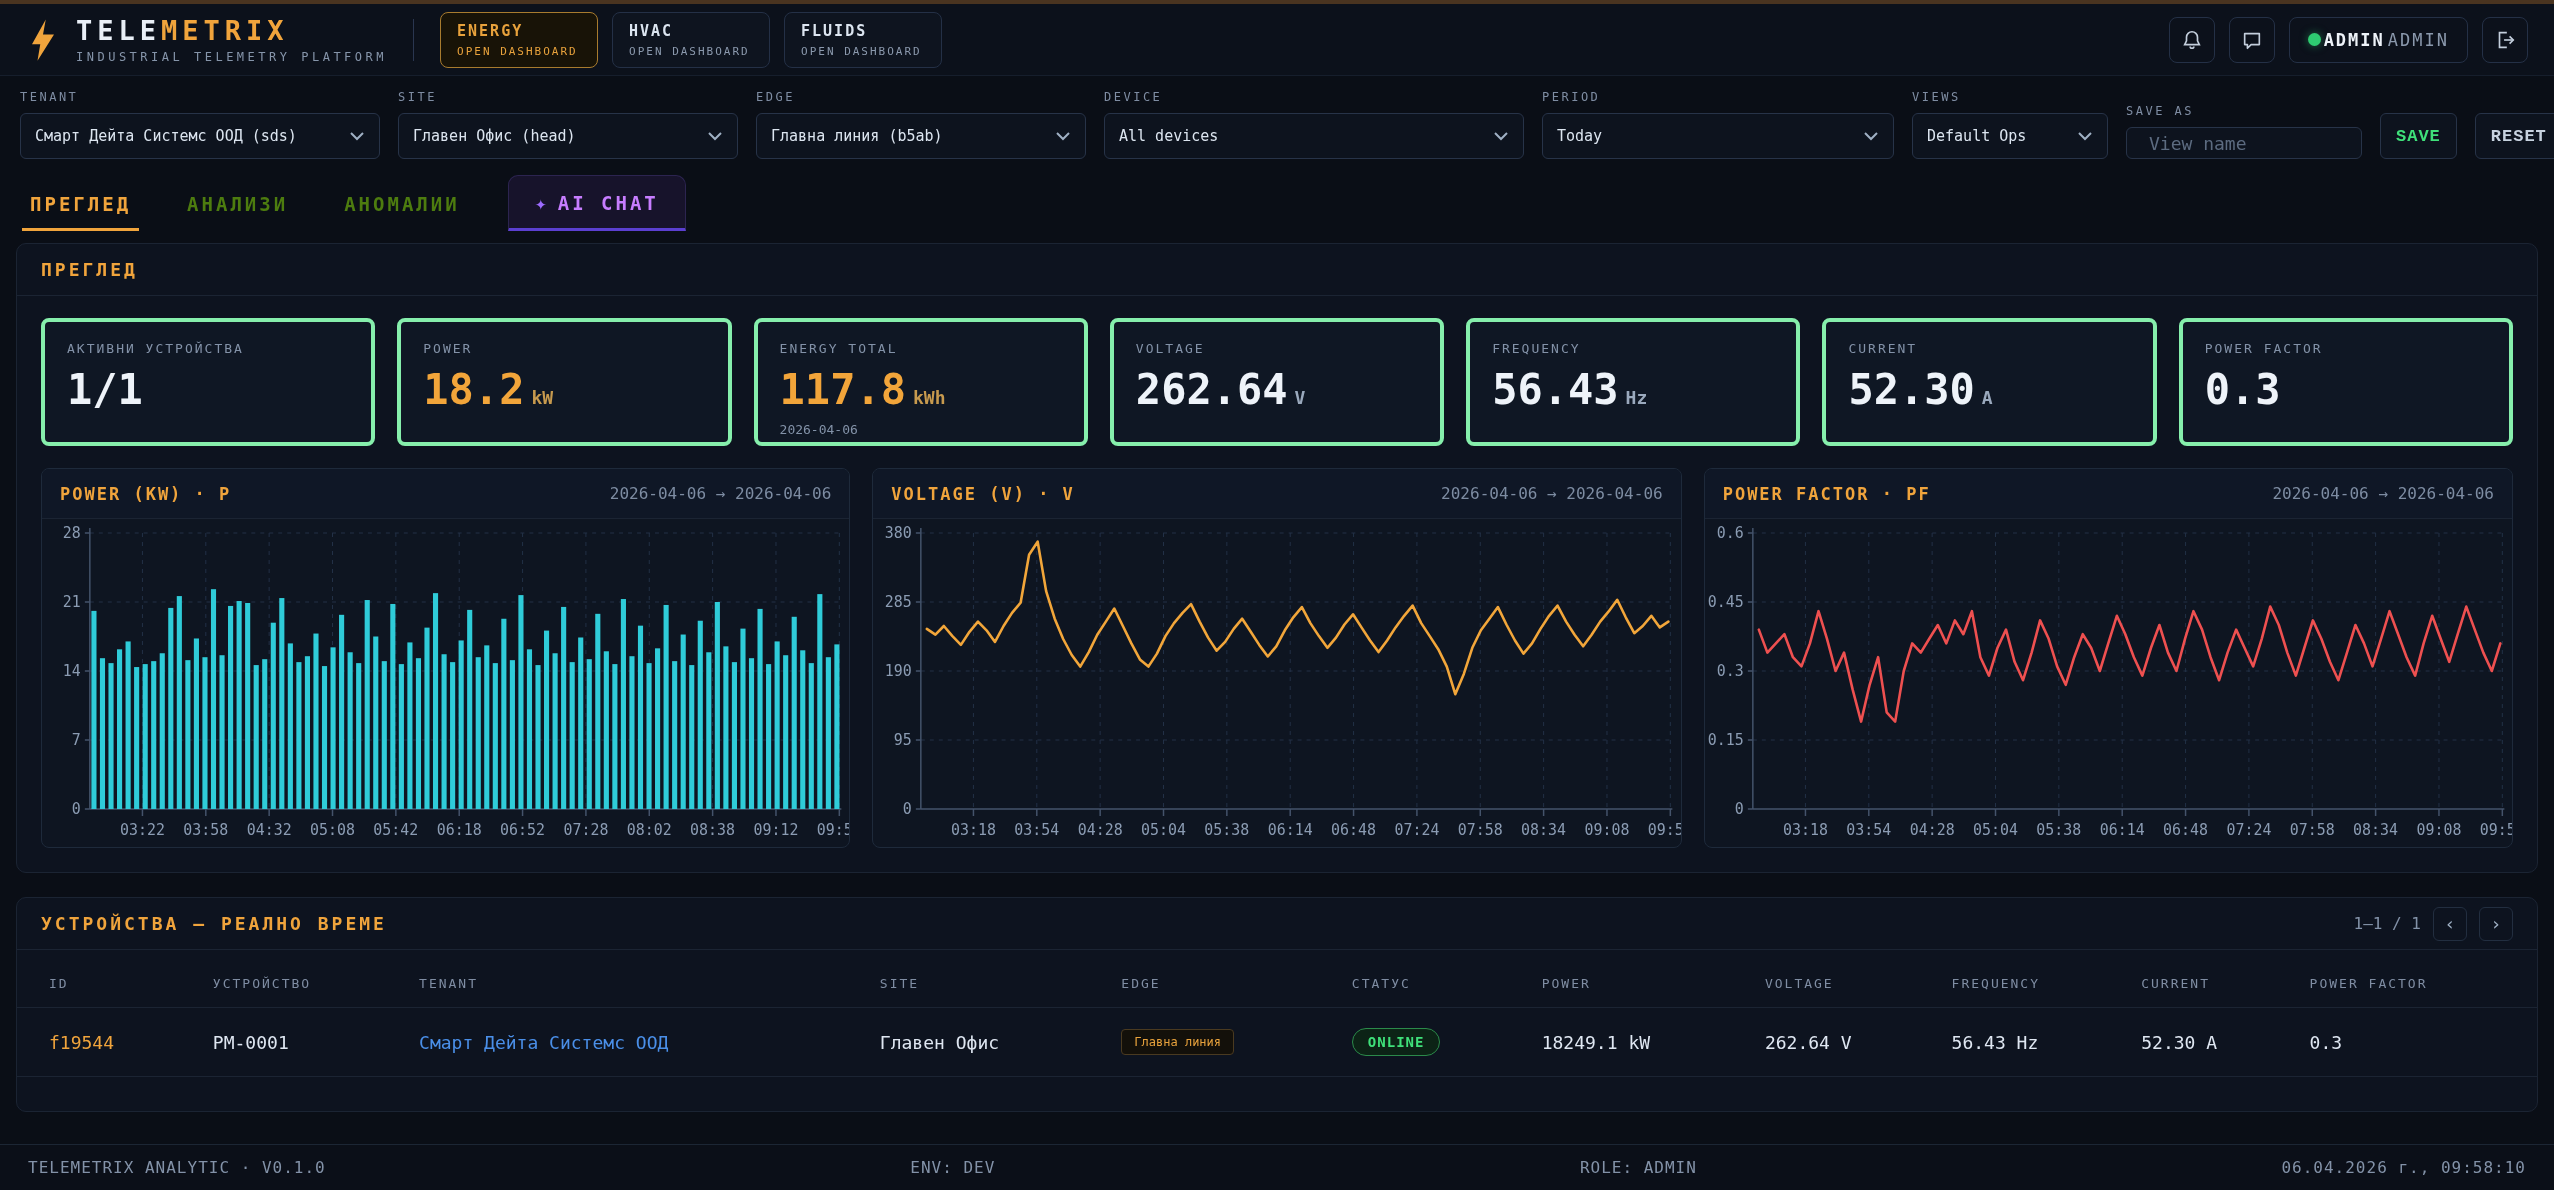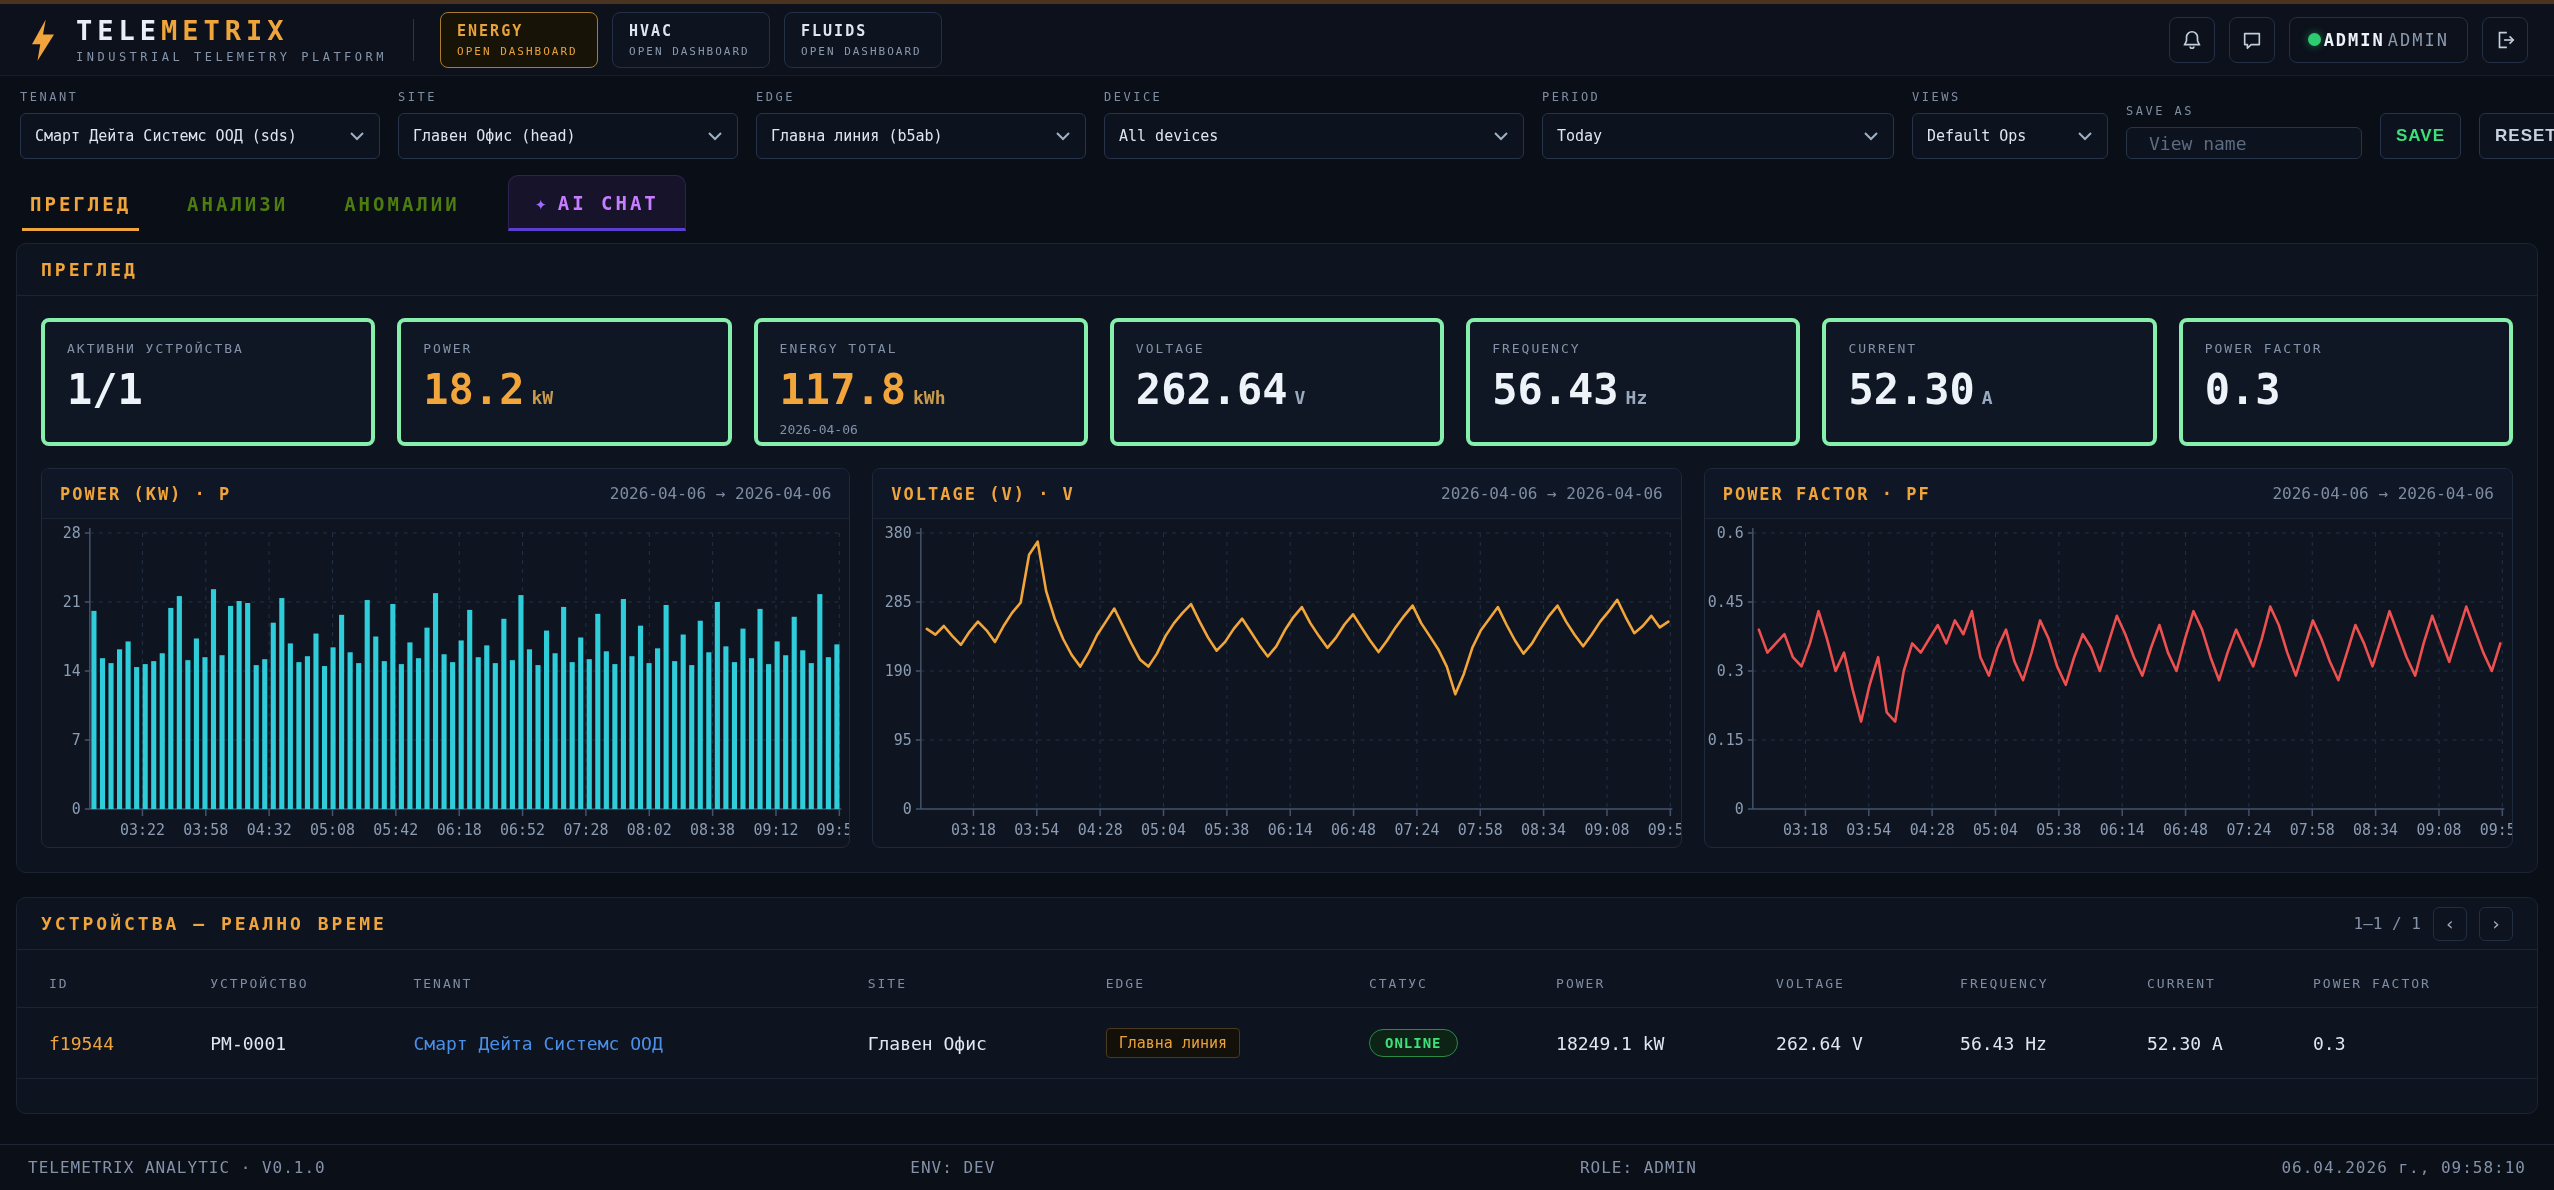--- a/index.html
+++ b/index.html
@@ -28,21 +28,21 @@
   .user-role{font-size:17px;color:#8b99ad;letter-spacing:2px}
 
   
   .filters{display:flex;align-items:flex-end;gap:18px;padding:14px 20px 16px;flex:none}
   .filter label{display:block;font-size:12px;color:#7f8da3;letter-spacing:2.5px;margin-bottom:9px}
   .select{height:46px;border:1px solid #273348;border-radius:6px;background:#0d131e;display:flex;align-items:center;justify-content:space-between;padding:0 14px;font-size:15px;color:#dce5f0;cursor:pointer}
   .select .chev{flex:none;margin-left:10px}
   .w-tenant{width:360px}.w-site{width:340px}.w-edge{width:330px}.w-device{width:420px}.w-period{width:352px}.w-views{width:196px}
   .viewname{width:236px;height:32px;border:1px solid #273348;border-radius:6px;background:#0d131e;padding:0 22px;font-size:18px;color:#dce5f0;font-family:inherit}
   .viewname::placeholder{color:#5c6b80}
-  .btn-save,.btn-reset{height:46px;border:1px solid #273348;border-radius:6px;background:#0d131e;font-family:Liberation Sans, sans-serif;font-size:17px;font-weight:bold;letter-spacing:1px;padding:0 15px;cursor:pointer}
+  .btn-save,.btn-reset{height:46px;border:1px solid #273348;border-radius:6px;background:#0d131e;font-family:Liberation Mono, monospace;font-size:17px;font-weight:bold;letter-spacing:1px;padding:0 15px;cursor:pointer}
   .btn-save{color:#3fe07a}.btn-reset{color:#c7d2df}
 
   
   .tabs{display:flex;align-items:flex-end;padding:0 22px;gap:40px;flex:none}
   .tab{font-size:19px;font-weight:bold;letter-spacing:3px;color:#4d7c0f;padding:15px 8px 13px;border-bottom:3px solid transparent;cursor:pointer}
   .tab.active{color:#f0a43c;border-color:#f0a43c}
   .tab-ai{display:flex;align-items:center;gap:11px;background:#17132b;border:1px solid #2c2450;border-bottom:3px solid #5b3fd0;border-radius:10px 10px 0 0;padding:15px 26px 13px;color:#c77dff;font-size:19px;font-weight:bold;letter-spacing:3px;cursor:pointer}
   .sparkle{color:#9d6bff;font-size:20px;letter-spacing:0}
 
   
@@ -78,21 +78,21 @@
   
   .devices{margin-top:24px}
   .pag{display:flex;align-items:center;gap:12px;margin-left:auto}
   .pag-label{color:#8392a8;font-size:16px}
   .pag-btn{width:34px;height:34px;border:1px solid #222e40;border-radius:6px;background:transparent;color:#9fb0c4;font-size:18px;cursor:pointer;font-family:inherit}
   table{width:100%;border-collapse:collapse;margin-top:4px}
   th{font-size:13px;color:#7f8da3;letter-spacing:2px;text-align:left;font-weight:normal;padding:22px 12px 16px;border-bottom:1px solid #1b2433}
   td{font-size:18px;color:#dfe7f2;padding:20px 12px;border-bottom:1px solid #1b2433}
   th:first-child,td:first-child{padding-left:32px}
   .c-id{color:#f0a43c}.c-tenant{color:#4a8fe8;cursor:pointer}
-  .badge-edge{display:inline-block;border:1px solid #4a3a20;color:#e8a23c;background:#13100a;font-size:15px;padding:5px 12px;border-radius:4px}
+  .badge-edge{display:inline-block;border:1px solid #4a3a20;color:#e8a23c;background:#13100a;font-size:12px;padding:5px 12px;border-radius:4px}
   .badge-online{display:inline-block;border:1px solid #2b8a4a;color:#3fe07a;background:#0c2316;font-size:14px;font-weight:bold;letter-spacing:1px;padding:5px 15px;border-radius:14px}
   .table-pad{height:34px}
 
   
   footer{margin-top:auto;height:46px;background:#0b0f18;border-top:1px solid #1c2634;display:flex;align-items:center;justify-content:space-between;padding:0 28px;color:#8392a8;font-size:16px;letter-spacing:1px;flex:none}
 </style>
 </head>
 <body>
 
 <div class="topline"></div>

